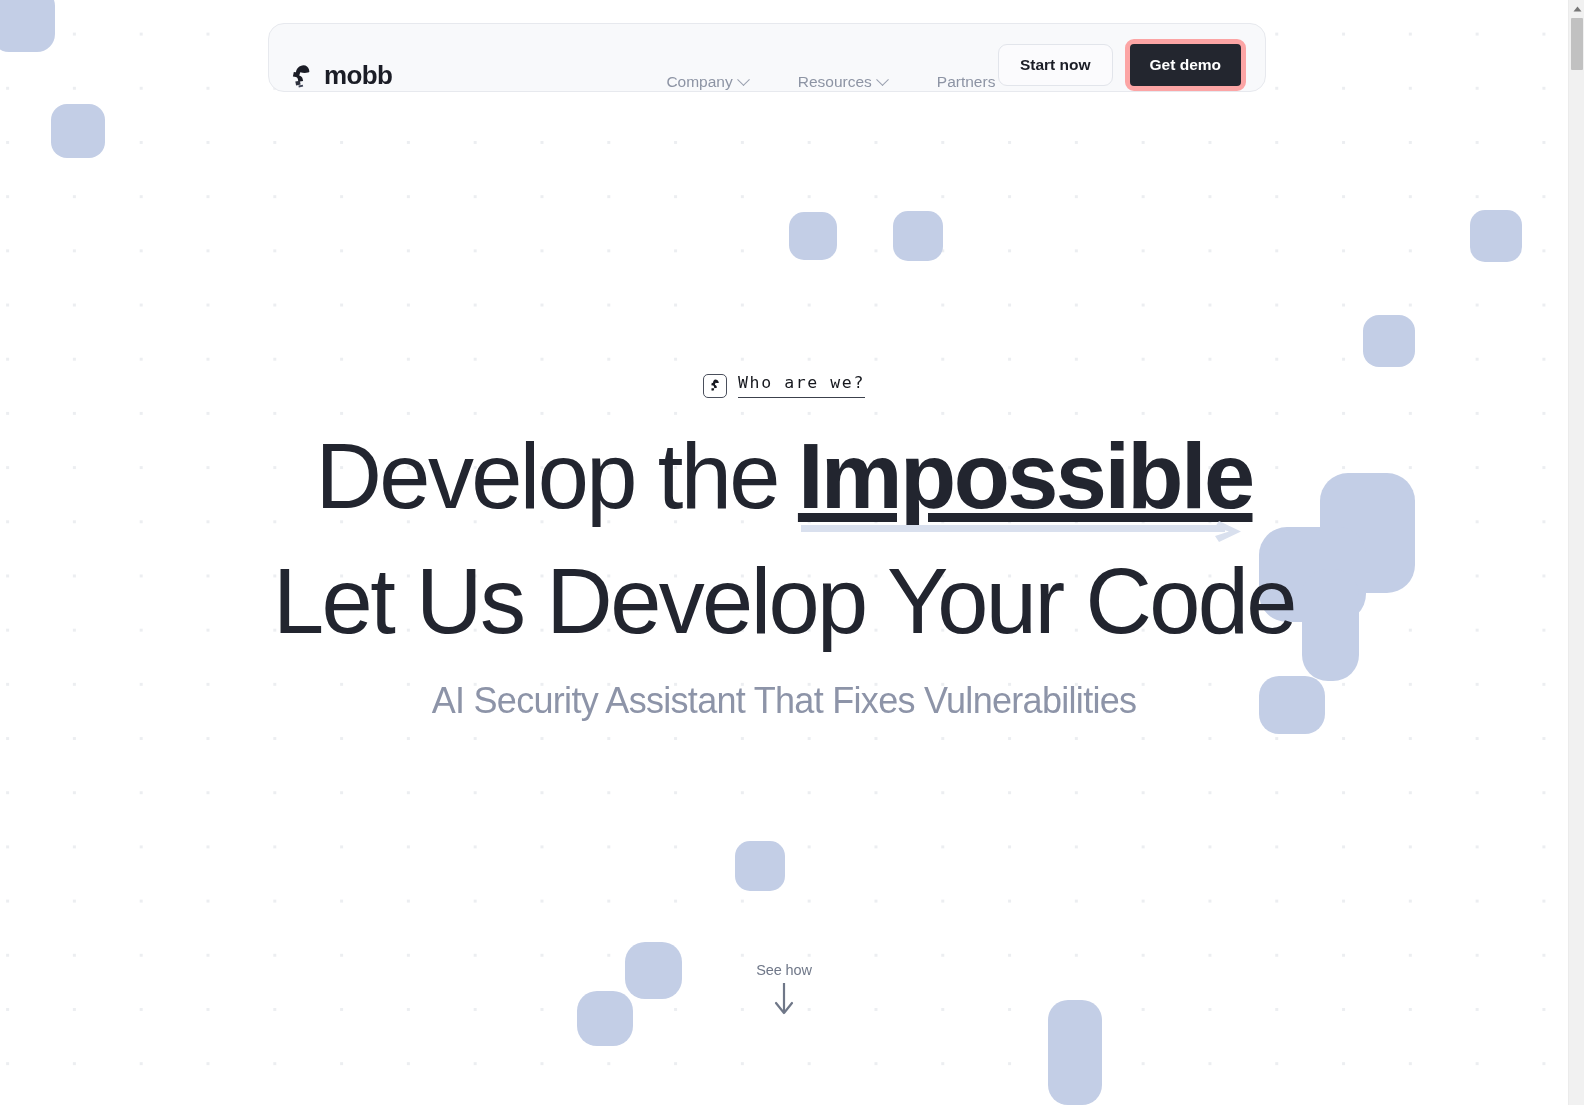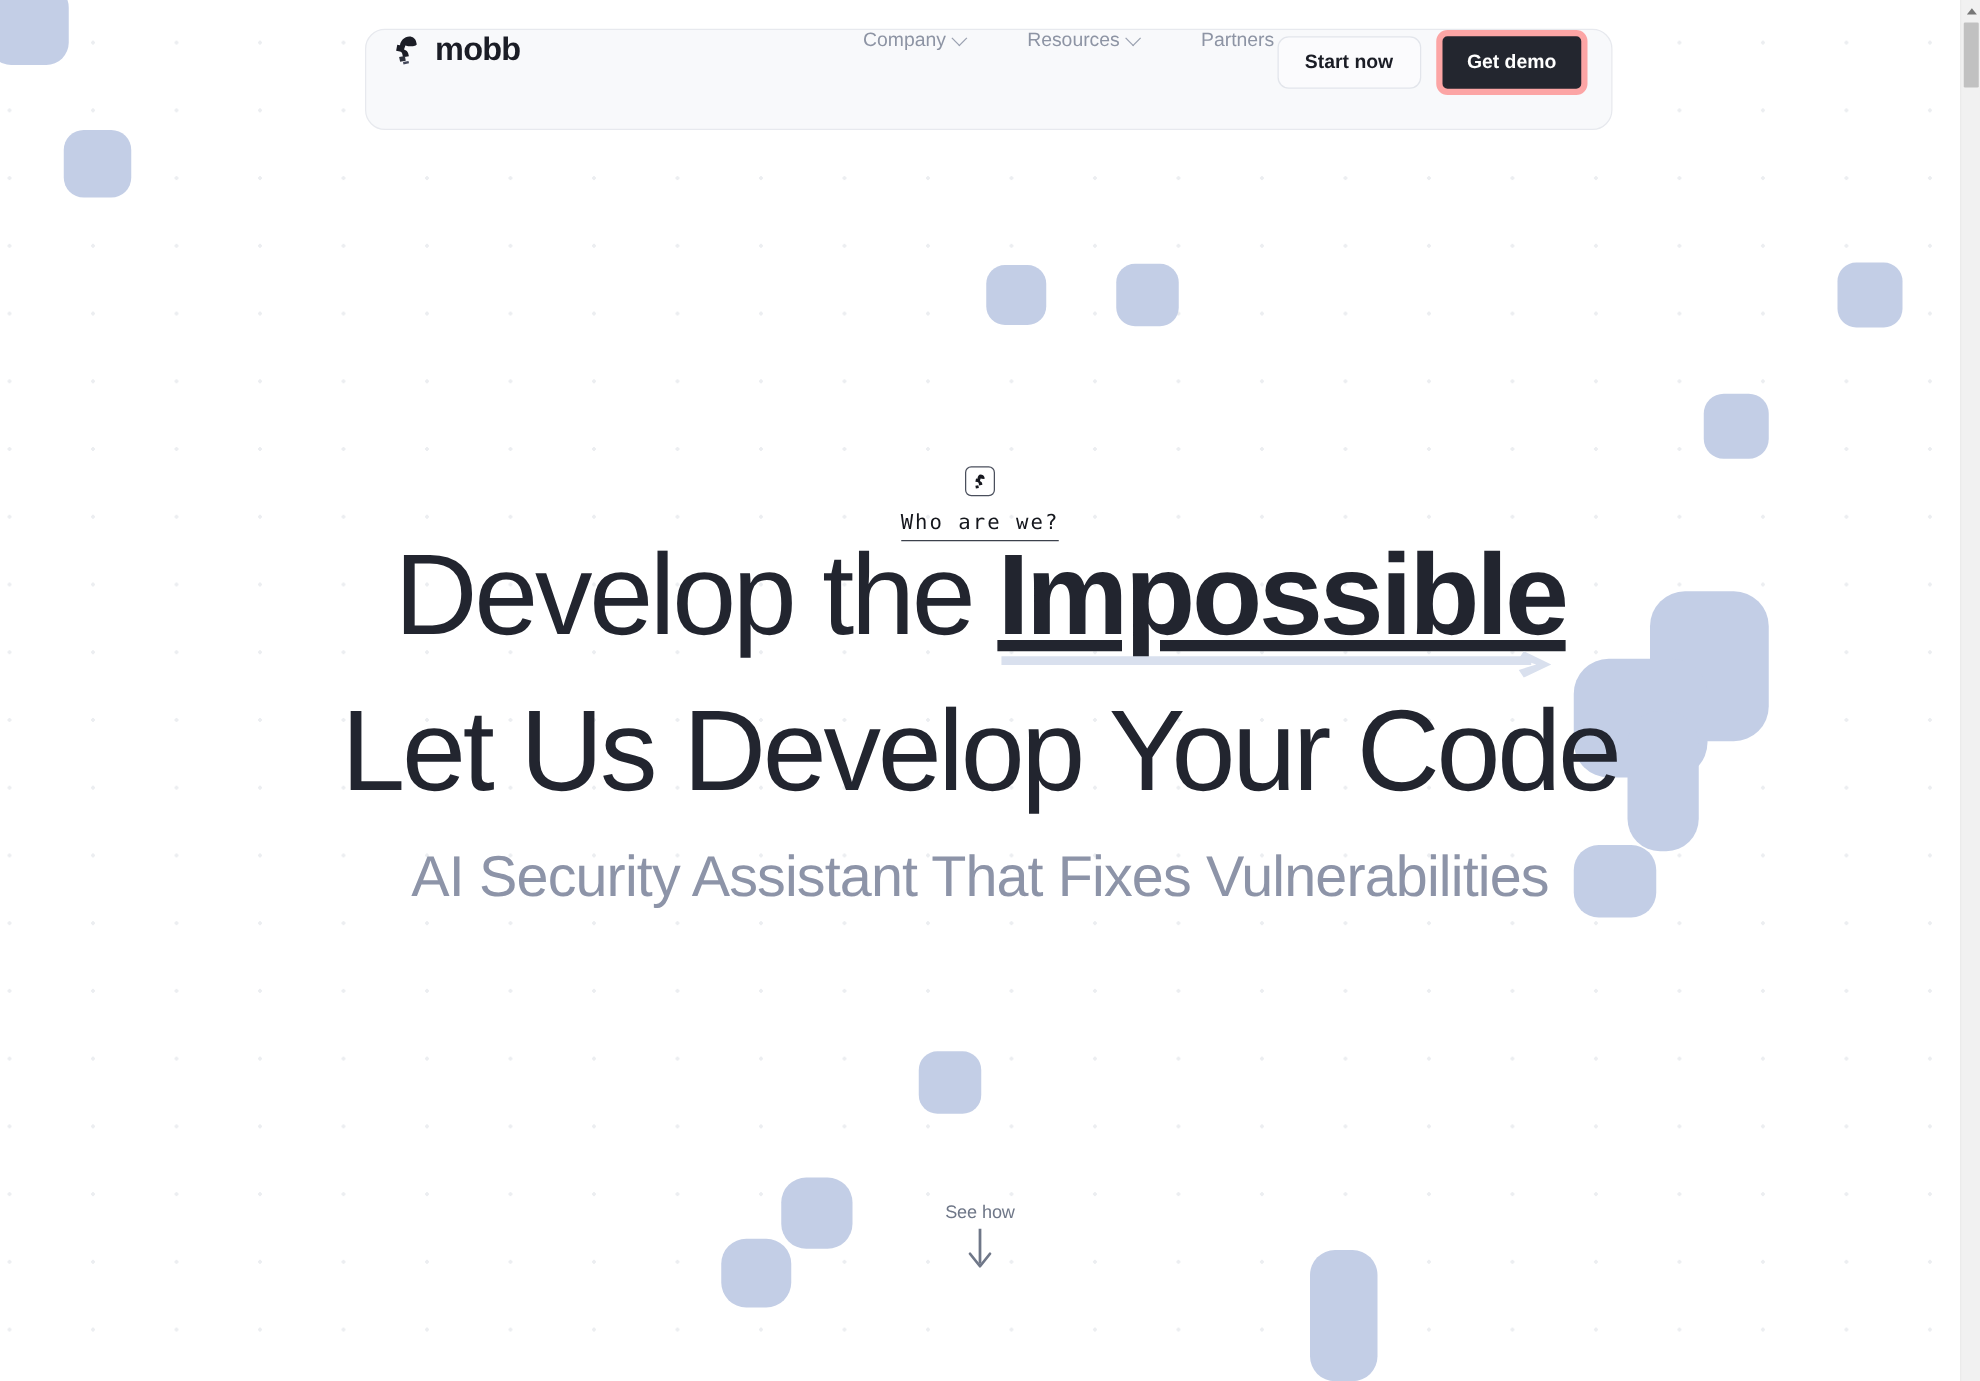--- a/index.html
+++ b/index.html
@@ -47,29 +47,29 @@
   
   .blob {
     position: absolute;
     background: #c3cee6;
     pointer-events: none;
   }
 
   
   #navbar {
     position: absolute;
-    left: 292px;
+    left: 268px;
     top: 23px;
     width: 998px;
-    height: 81px;
+    height: 69px;
     background: #f8f9fb;
     border: 1px solid #e7e9ee;
     border-radius: 16px;
     display: flex;
-    align-items: flex-start;
+    align-items: flex-end;
     padding: 0 19px 0 19px;
     z-index: 20;
   }
 
   #brand {
     display: flex;
     align-items: center;
     gap: 8px;
     margin-left: 2px;
     text-decoration: none;
@@ -146,21 +146,20 @@
   }
 
   #eyebrow {
     position:absolute;
     left: 0; right: 0;
     top: 373px;
     display: flex;
     justify-content: center;
     align-items: center;
     gap: 11px;
-    flex-direction: column;
   }
   #eyebrow-icon {
     width: 24px; height: 24px;
     border: 1.5px solid #4a4f5c;
     border-radius: 5px;
     background: #ffffff;
     display:flex;
     align-items:center;
     justify-content:center;
   }
@@ -205,21 +204,21 @@
     line-height: 96px;
     letter-spacing: -2.6px;
     font-weight: 400;
   }
 
   #hero-sub {
     position: absolute;
     left: 0; right: 0;
     top: 679px;
     text-align: center;
-    font-size: 46px;
+    font-size: 36px;
     line-height: 44px;
     font-weight: 400;
     color: #8d94a8;
     letter-spacing: -0.7px;
     white-space: nowrap;
   }
 
   
   #see-how {
     position: absolute;

